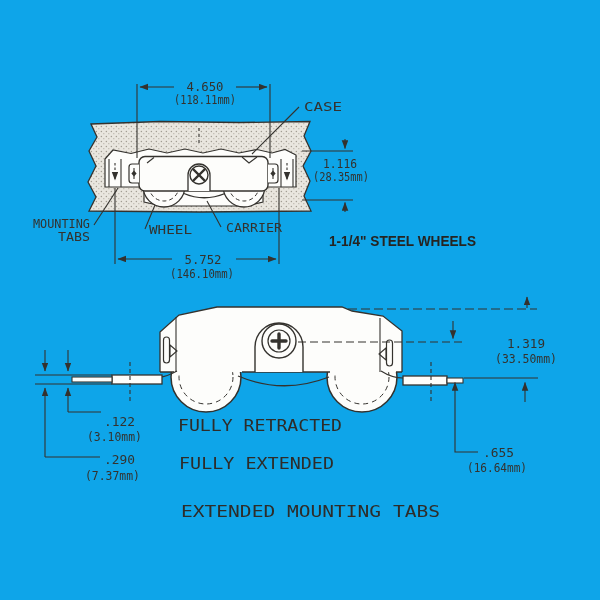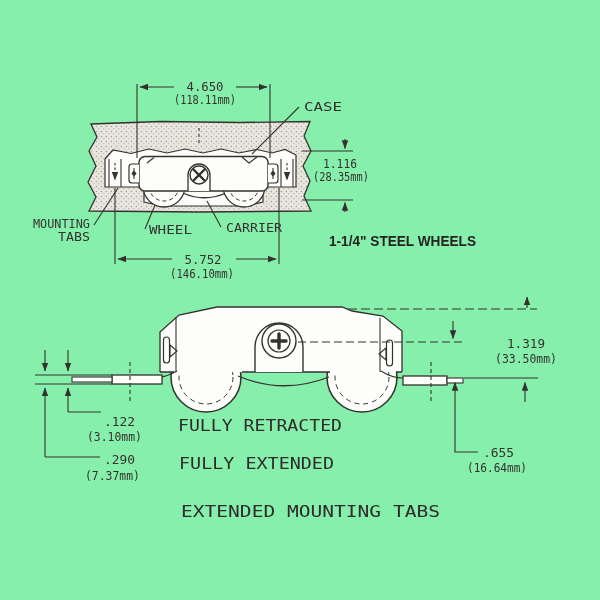--- a/index.html
+++ b/index.html
@@ -1,16 +1,16 @@
 <!DOCTYPE html>
 <html><head>
 <meta charset="utf-8">
 <style>
   html,body{margin:0;padding:0;background:#ffffff;}
-  .canvas{position:relative;width:600px;height:600px;background:#86efac;overflow:hidden;
+  .canvas{position:relative;width:600px;height:600px;background:#0ea5e9;overflow:hidden;
           font-family:"DejaVu Sans Mono",monospace;}
   svg{position:absolute;left:0;top:0;}
   .ln{stroke:#34322e;stroke-width:1.3;fill:none;}
   .thin{stroke:#34322e;stroke-width:1.1;fill:none;}
   .fw{fill:#fdfdfb;}
   .dim{font:12.5px "DejaVu Sans Mono",monospace;fill:#34322e;}
   .lbl{font:13px "DejaVu Sans Mono",monospace;fill:#34322e;}
   .big{font:15px "DejaVu Sans Mono",monospace;fill:#2e2c29;}
   .cap{font:16.5px "DejaVu Sans Mono",monospace;fill:#2e2c29;}
   .ttl{font:bold 15px "Liberation Sans",sans-serif;fill:#262421;}

